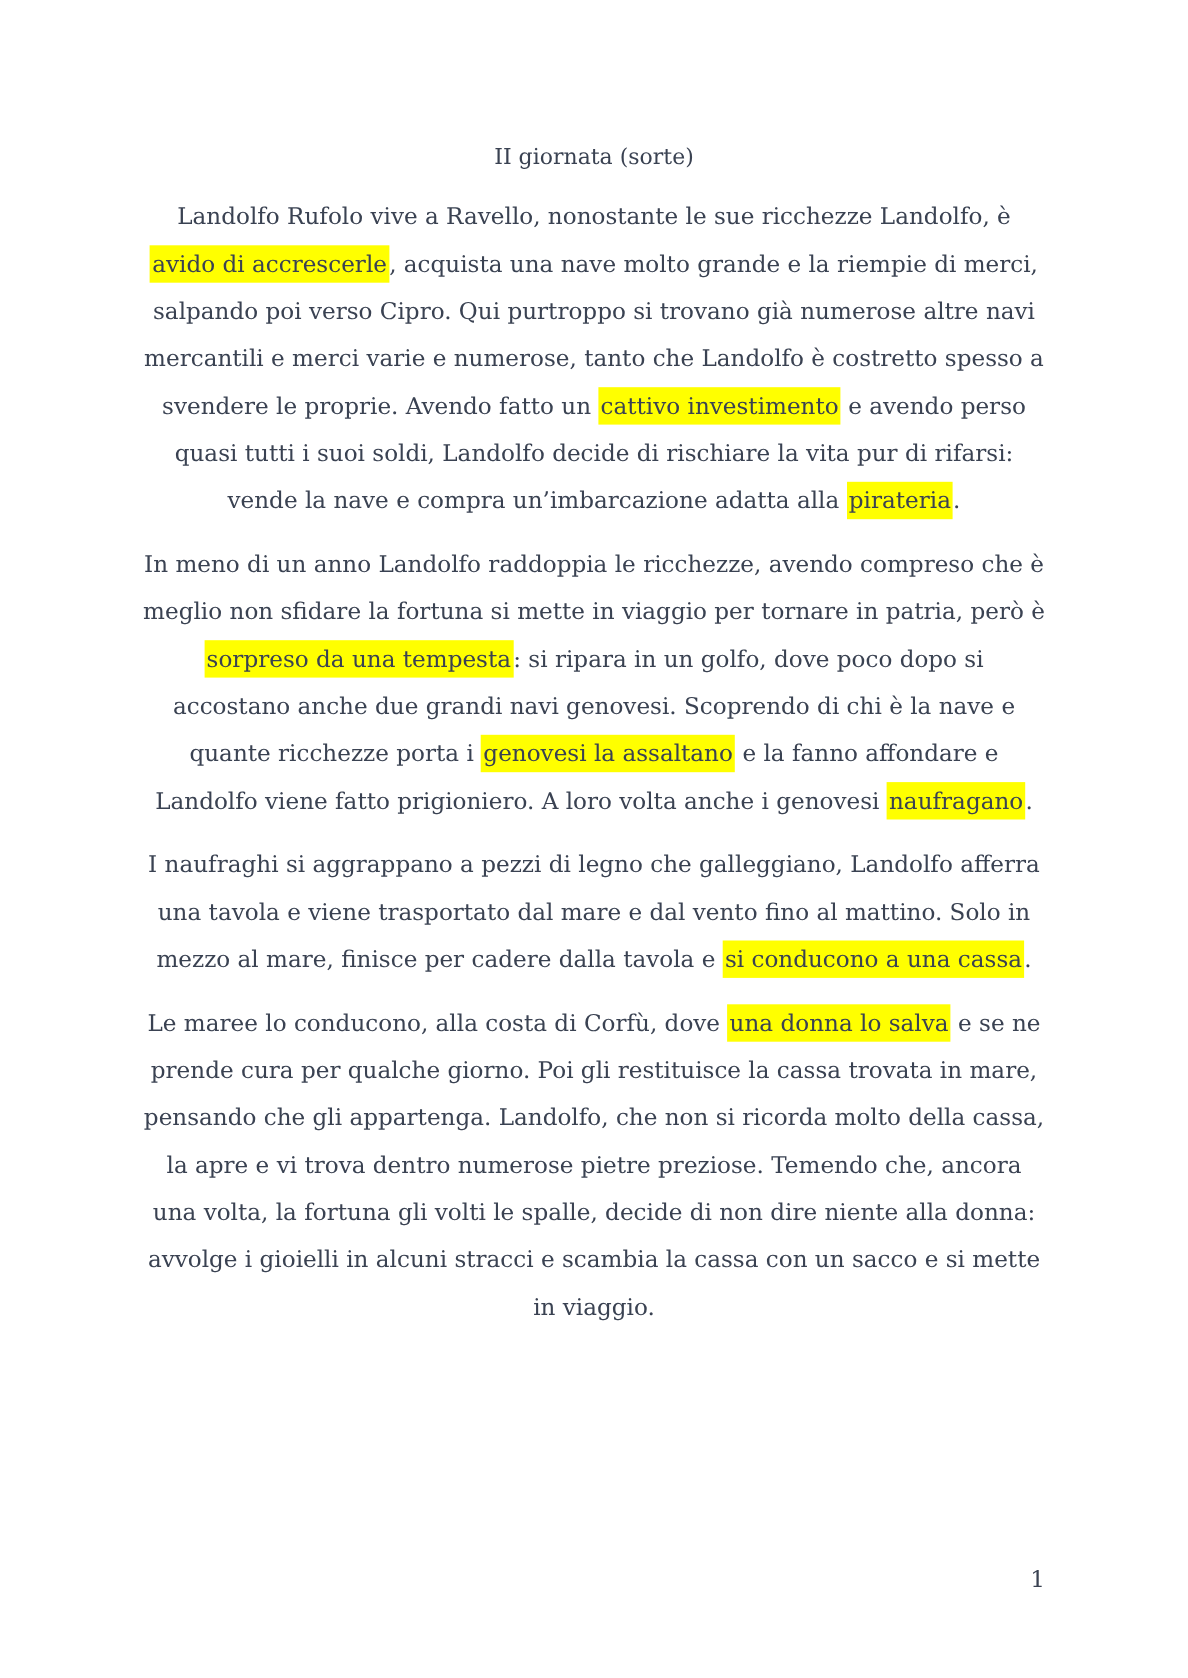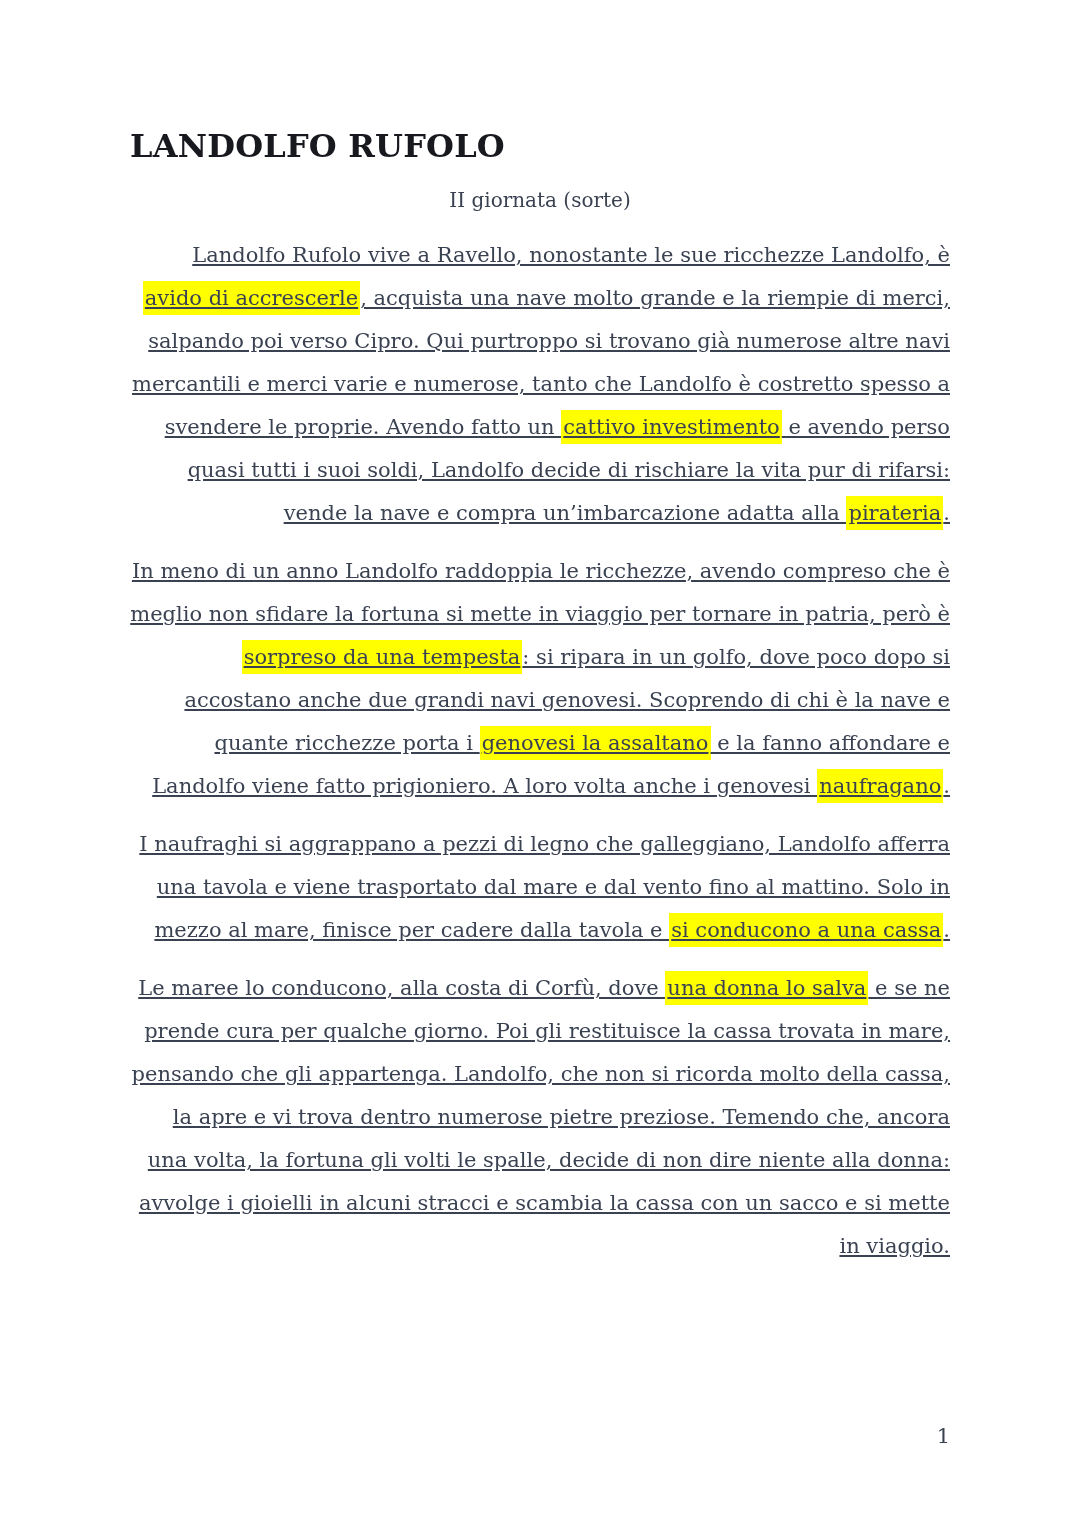--- a/index.html
+++ b/index.html
@@ -37,43 +37,41 @@
     margin: 0 0 22px 0;
     text-align: center;
   }
   .doc-body {
     color: var(--body-color);
   }
   .para {
     font-size: 21px;
     line-height: 43px;
     margin: 0 0 15px 0;
-    text-align: right;
-    text-decoration: underline;
+    text-align: center;
   }
   .para mark {
     background: var(--highlight);
     color: inherit;
     padding: 5px 2px;
     -webkit-box-decoration-break: clone;
     box-decoration-break: clone;
   }
   .page-number {
     position: absolute;
     top: 1424px;
     right: 130px;
     font-size: 21px;
     color: var(--body-color);
   }
 </style>
 </head>
 <body>
 
 <div class="page">
-  <h1 class="doc-title">LANDOLFO RUFOLO</h1>
   <p class="doc-subtitle">II giornata (sorte)</p>
   <div class="doc-body">
       <p class="para"><span>Landolfo Rufolo vive a Ravello, nonostante le sue ricchezze Landolfo, è </span><mark>avido di accrescerle</mark><span>, acquista una nave molto grande e la riempie di merci, salpando poi verso Cipro. Qui purtroppo si trovano già numerose altre navi mercantili e merci varie e numerose, tanto che Landolfo è costretto spesso a svendere le proprie. Avendo fatto un </span><mark>cattivo investimento</mark><span> e avendo perso quasi tutti i suoi soldi, Landolfo decide di rischiare la vita pur di rifarsi: vende la nave e compra un’imbarcazione adatta alla </span><mark>pirateria</mark><span>.</span></p>
       <p class="para"><span>In meno di un anno Landolfo raddoppia le ricchezze, avendo compreso che è meglio non sfidare la fortuna si mette in viaggio per tornare in patria, però è </span><mark>sorpreso da una tempesta</mark><span>: si ripara in un golfo, dove poco dopo si accostano anche due grandi navi genovesi. Scoprendo di chi è la nave e quante ricchezze porta i </span><mark>genovesi la assaltano</mark><span> e la fanno affondare e Landolfo viene fatto prigioniero. A loro volta anche i genovesi </span><mark>naufragano</mark><span>.</span></p>
       <p class="para"><span>I naufraghi si aggrappano a pezzi di legno che galleggiano, Landolfo afferra una tavola e viene trasportato dal mare e dal vento fino al mattino. Solo in mezzo al mare, finisce per cadere dalla tavola e </span><mark>si conducono a una cassa</mark><span>.</span></p>
       <p class="para"><span>Le maree lo conducono, alla costa di Corfù, dove </span><mark>una donna lo salva</mark><span> e se ne prende cura per qualche giorno. Poi gli restituisce la cassa trovata in mare, pensando che gli appartenga. Landolfo, che non si ricorda molto della cassa, la apre e vi trova dentro numerose pietre preziose. Temendo che, ancora una volta, la fortuna gli volti le spalle, decide di non dire niente alla donna: avvolge i gioielli in alcuni stracci e scambia la cassa con un sacco e si mette in viaggio.</span></p>
     </div>
   <div class="page-number">1</div>
 </div>
 

